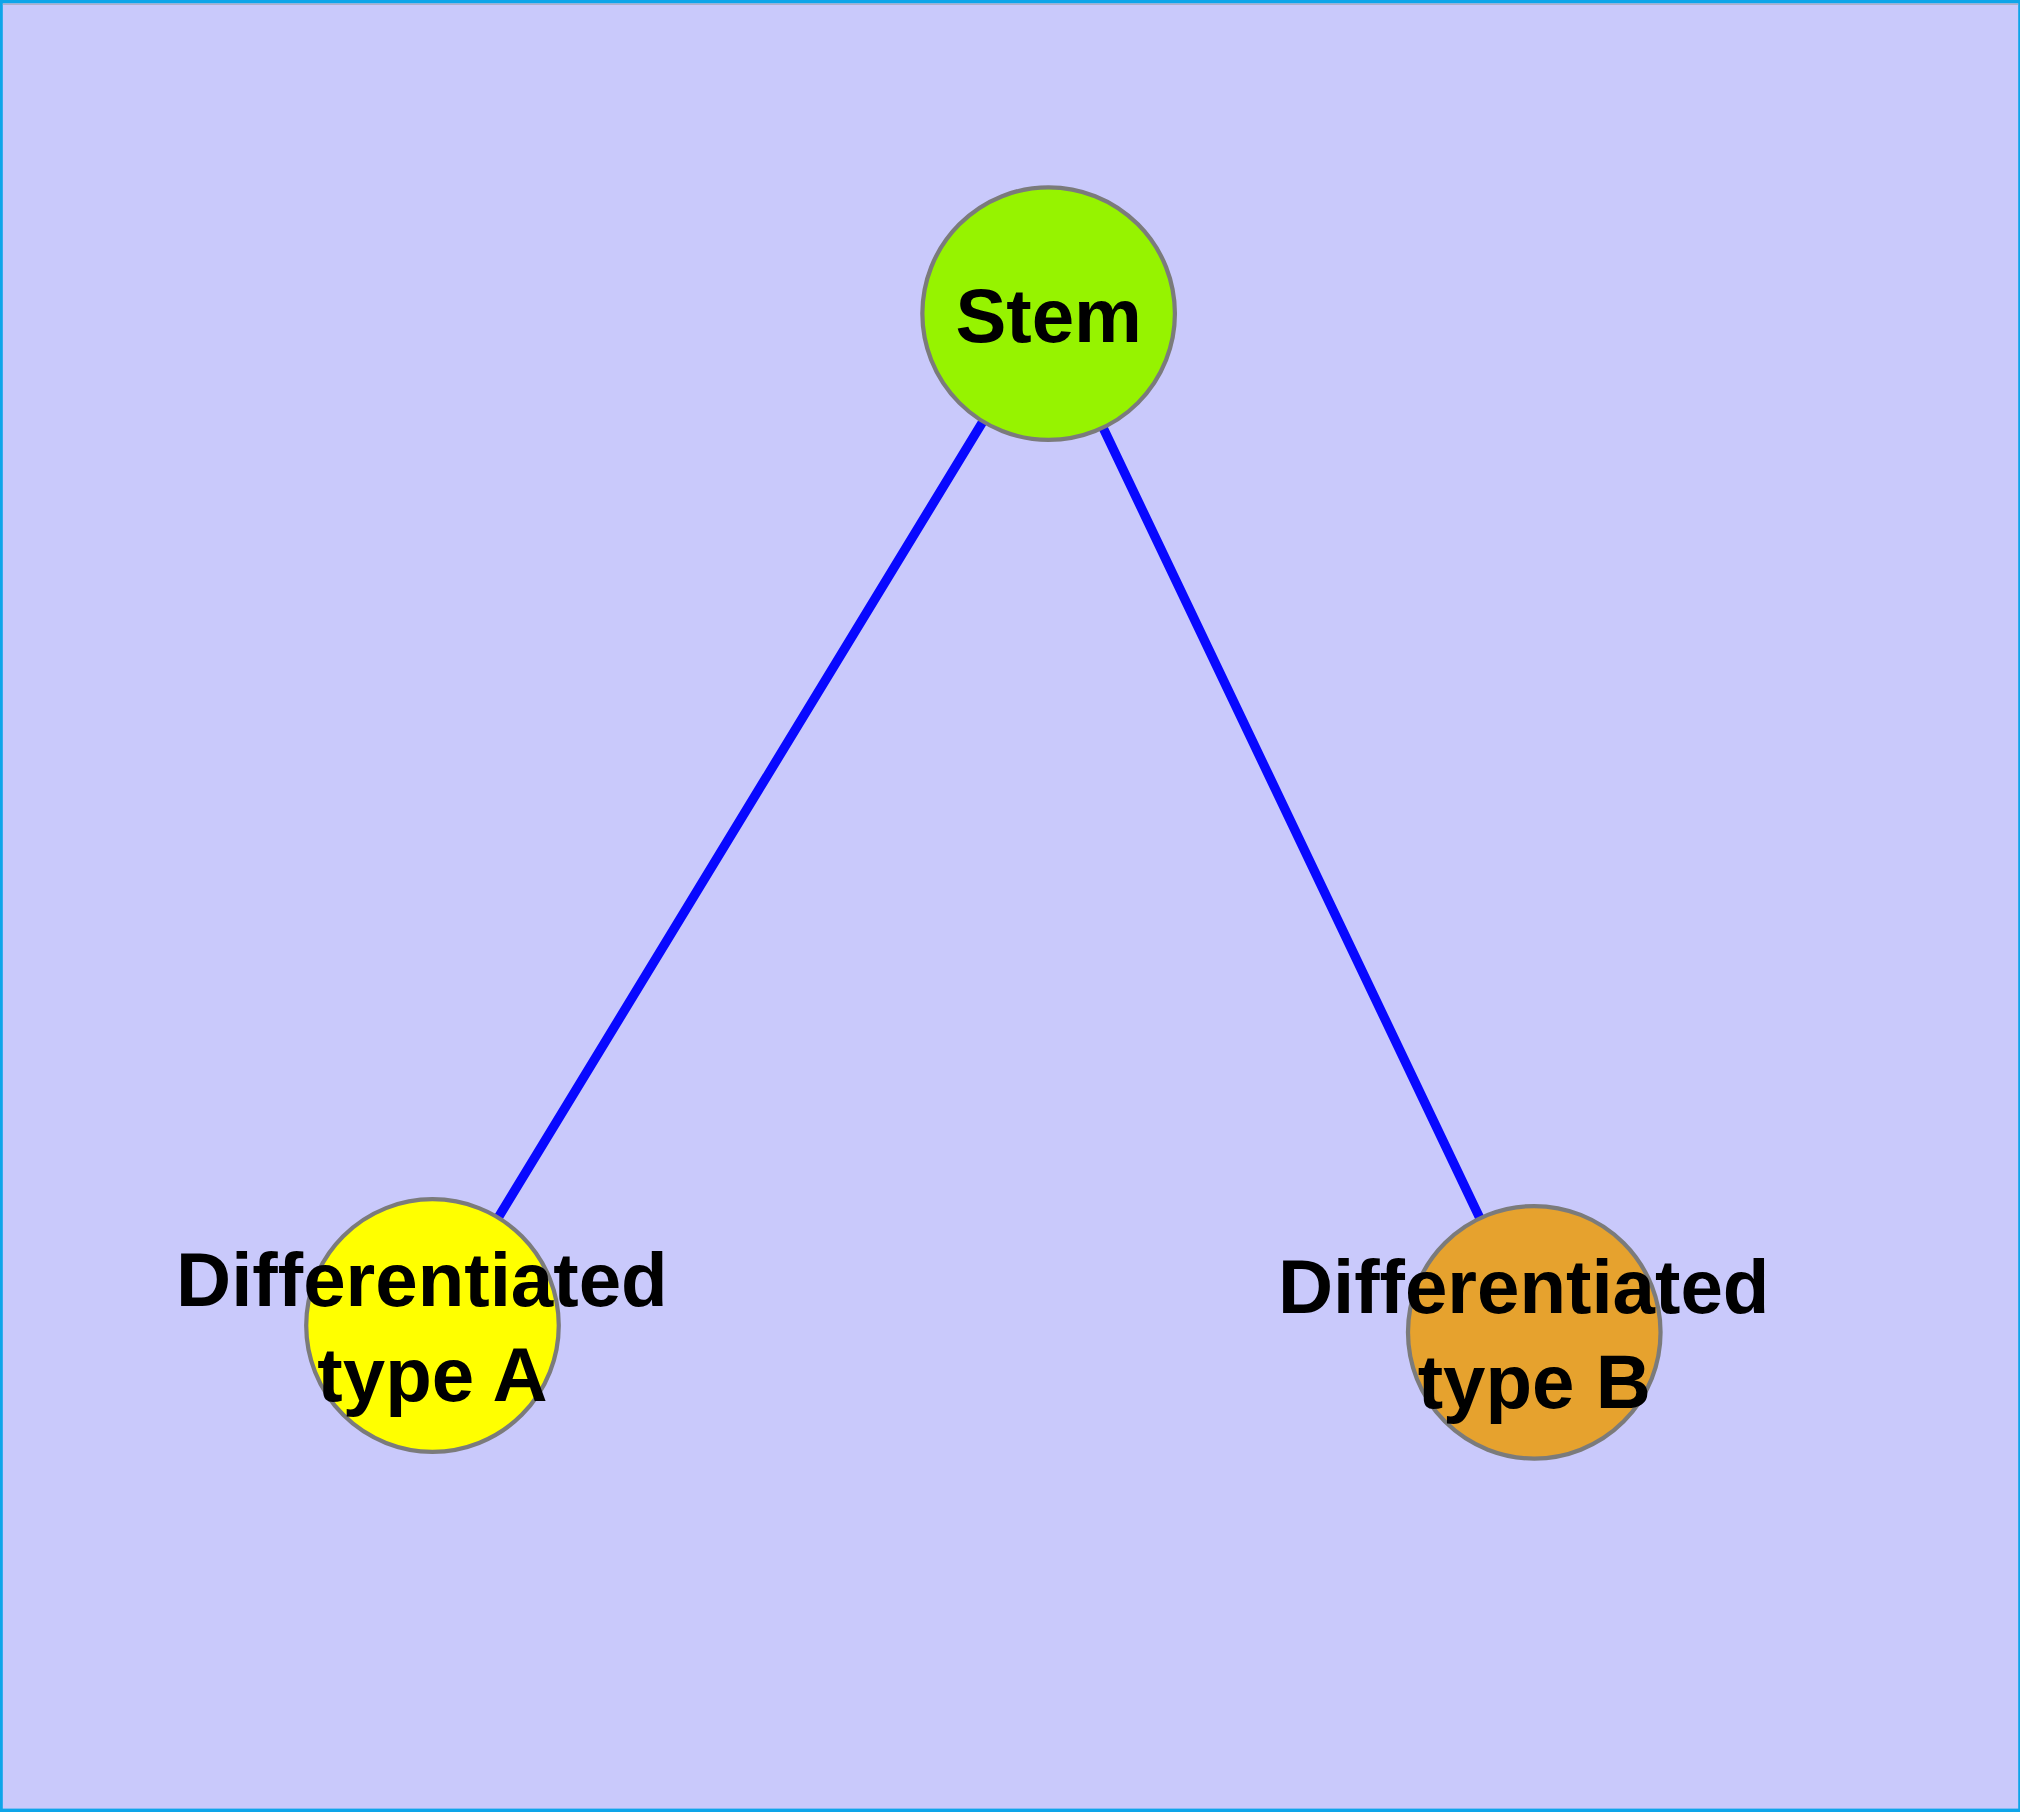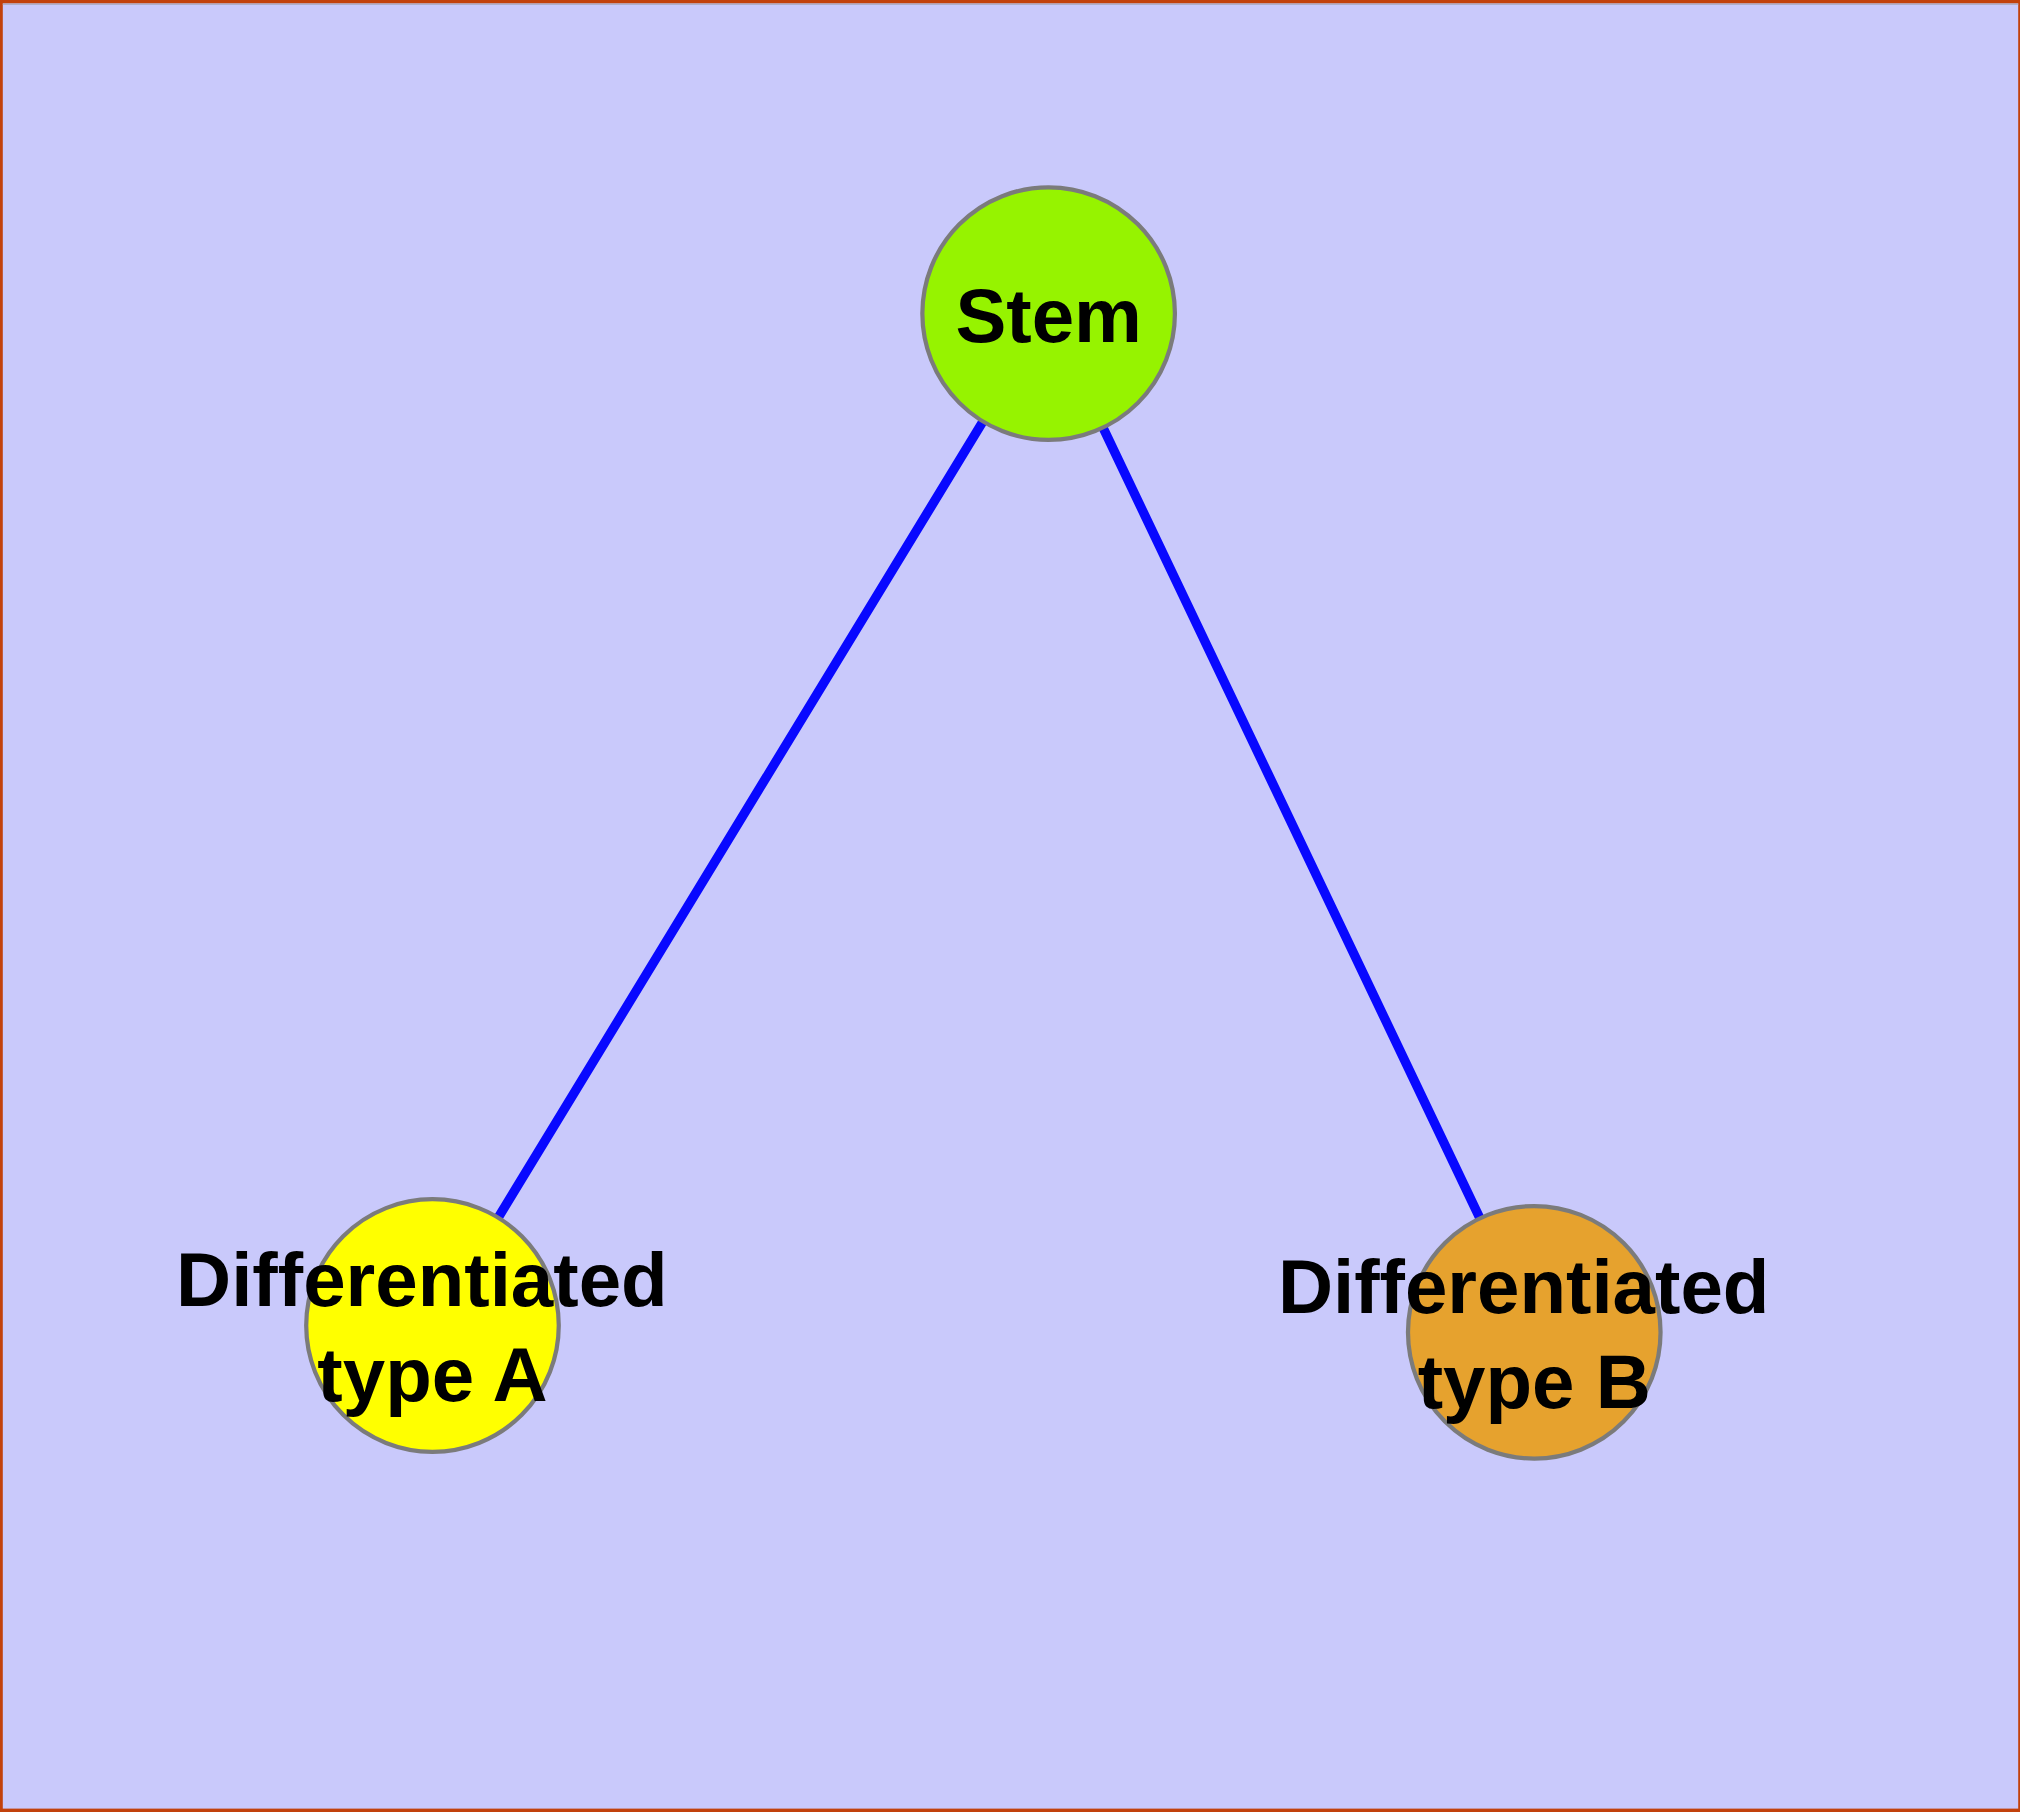--- a/index.html
+++ b/index.html
@@ -7,21 +7,21 @@
     padding: 0;
     background: #ffffff;
     width: 2021px;
     height: 1812px;
     overflow: hidden;
   }
   .stage {
     position: relative;
     width: 2021px;
     height: 1812px;
-    background: #c2410c;
+    background: #0ea5e9;
   }
   svg {
     display: block;
   }
   .node-label {
     font-family: "Liberation Sans", "DejaVu Sans", sans-serif;
     font-weight: bold;
     font-size: 90px;
     text-anchor: middle;
   }

